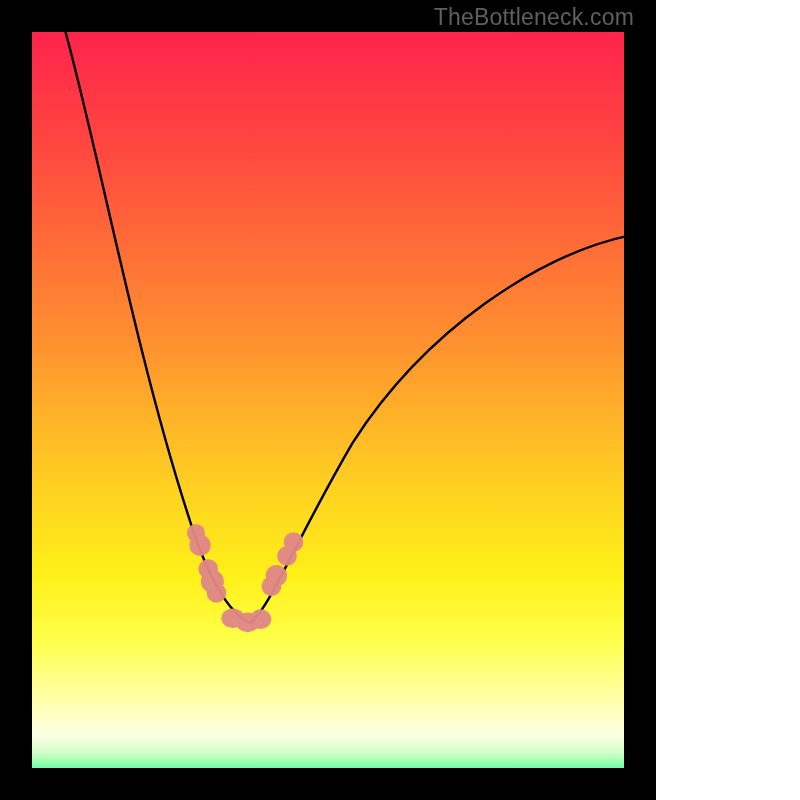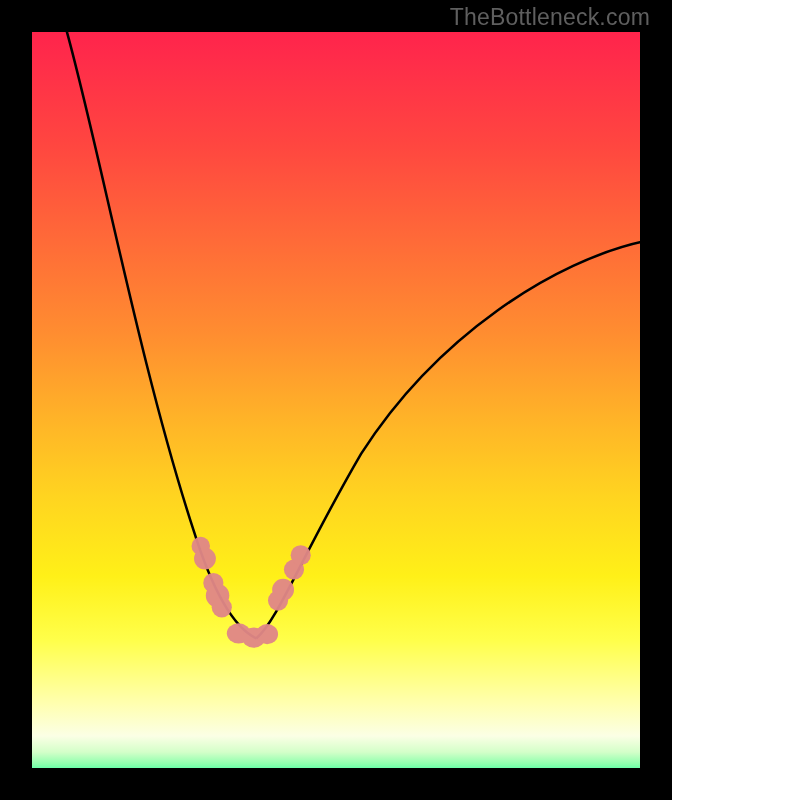--- a/index.html
+++ b/index.html
@@ -8,21 +8,20 @@
     width: 800px;
     height: 800px;
     overflow: hidden;
     font-family: Arial, Helvetica, sans-serif;
   }
   .stage {
     width: 656px;
     height: 800px;
     position: relative;
     background: #000000;
-    padding-left: 16px;
   }
   .gradient {
     position: absolute;
     inset: 0;
     
     background: linear-gradient(
       to bottom,
       #ff1a4d 0%,
       #ff2b4a 7%,
       #ff4640 18%,

